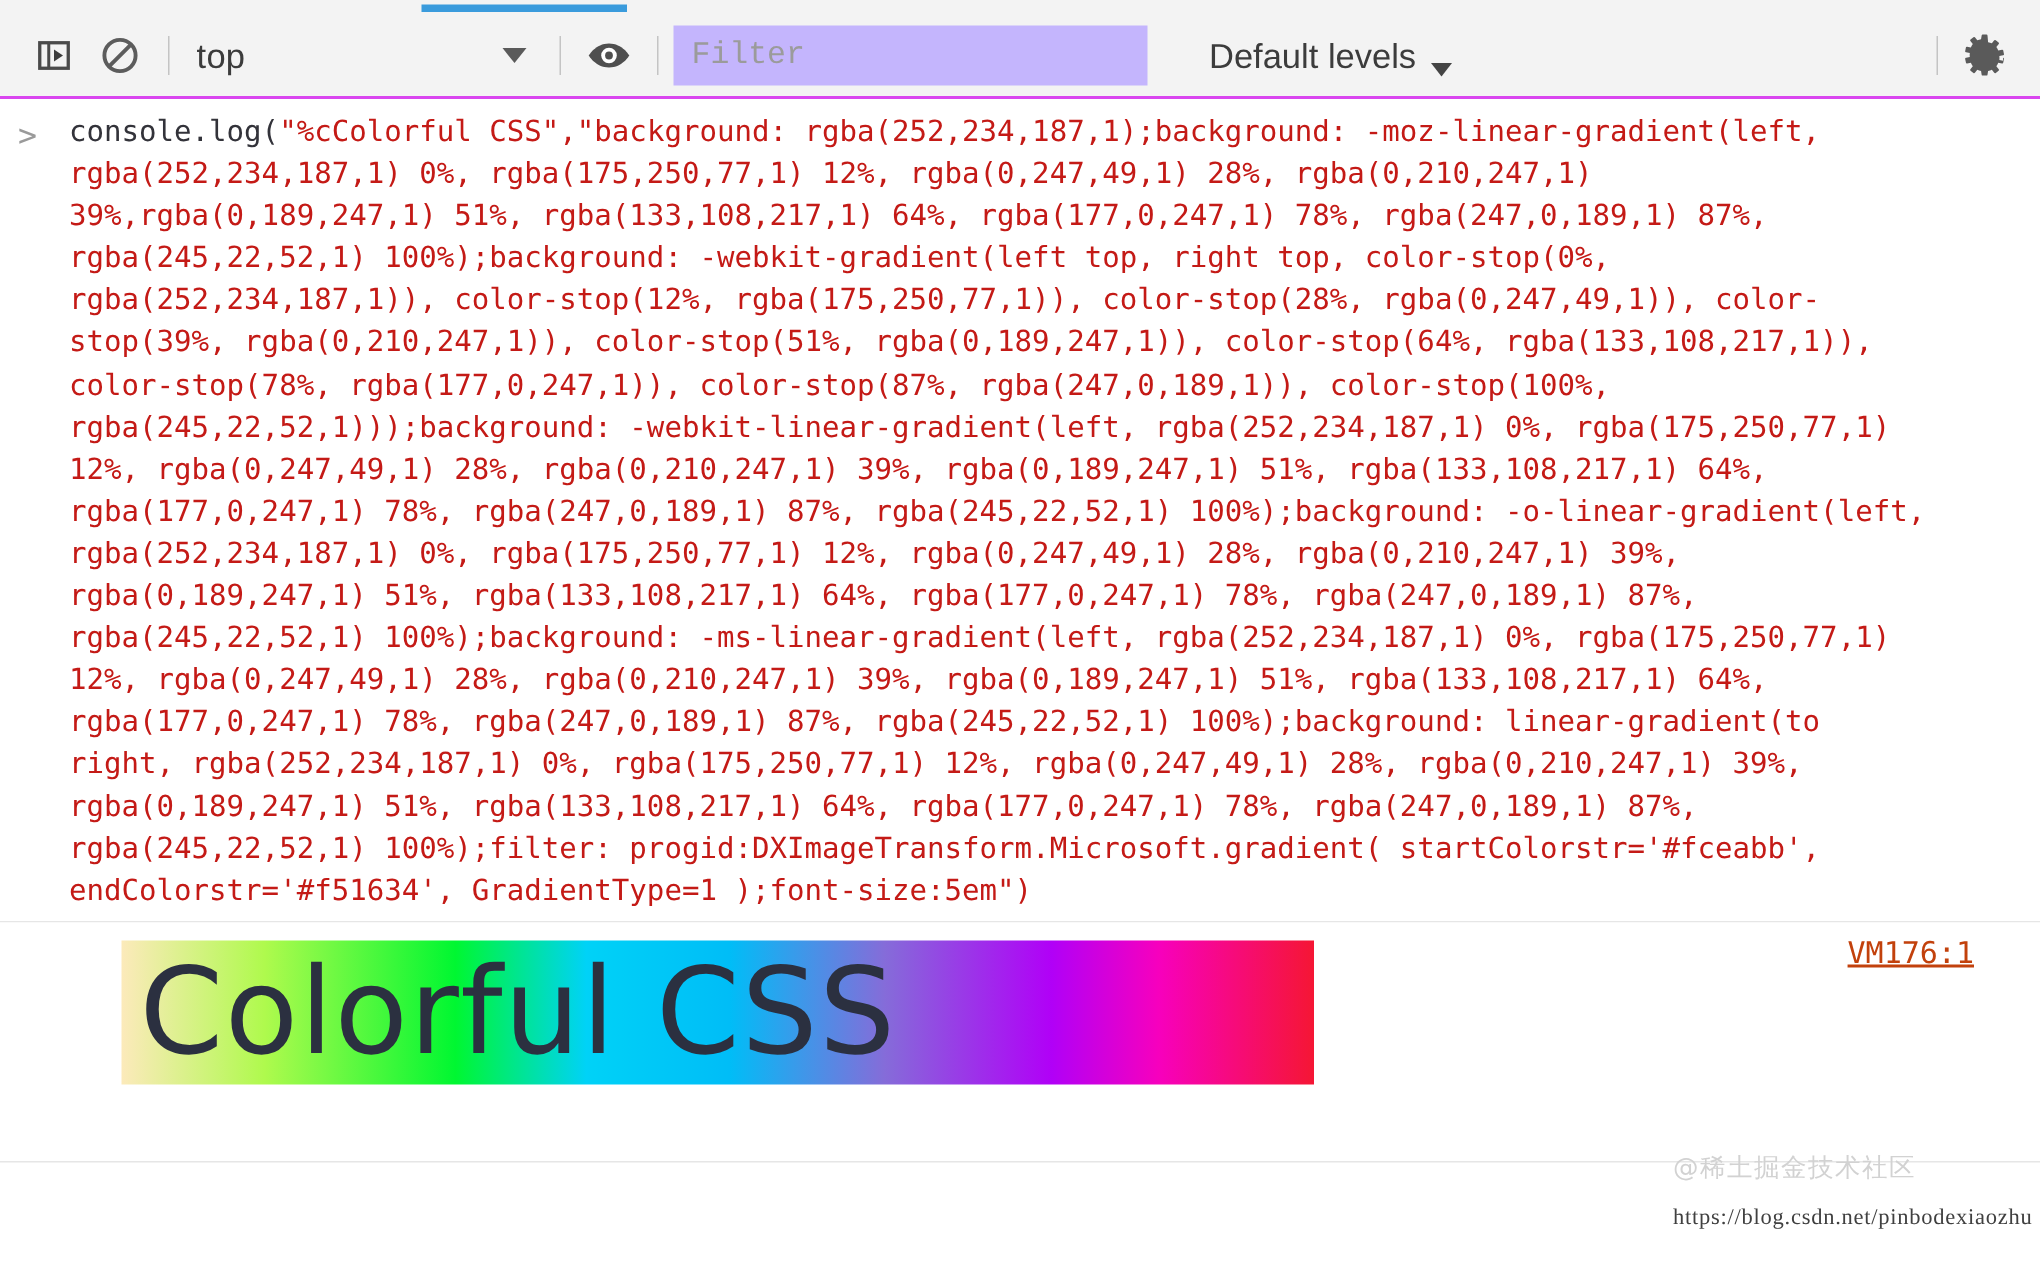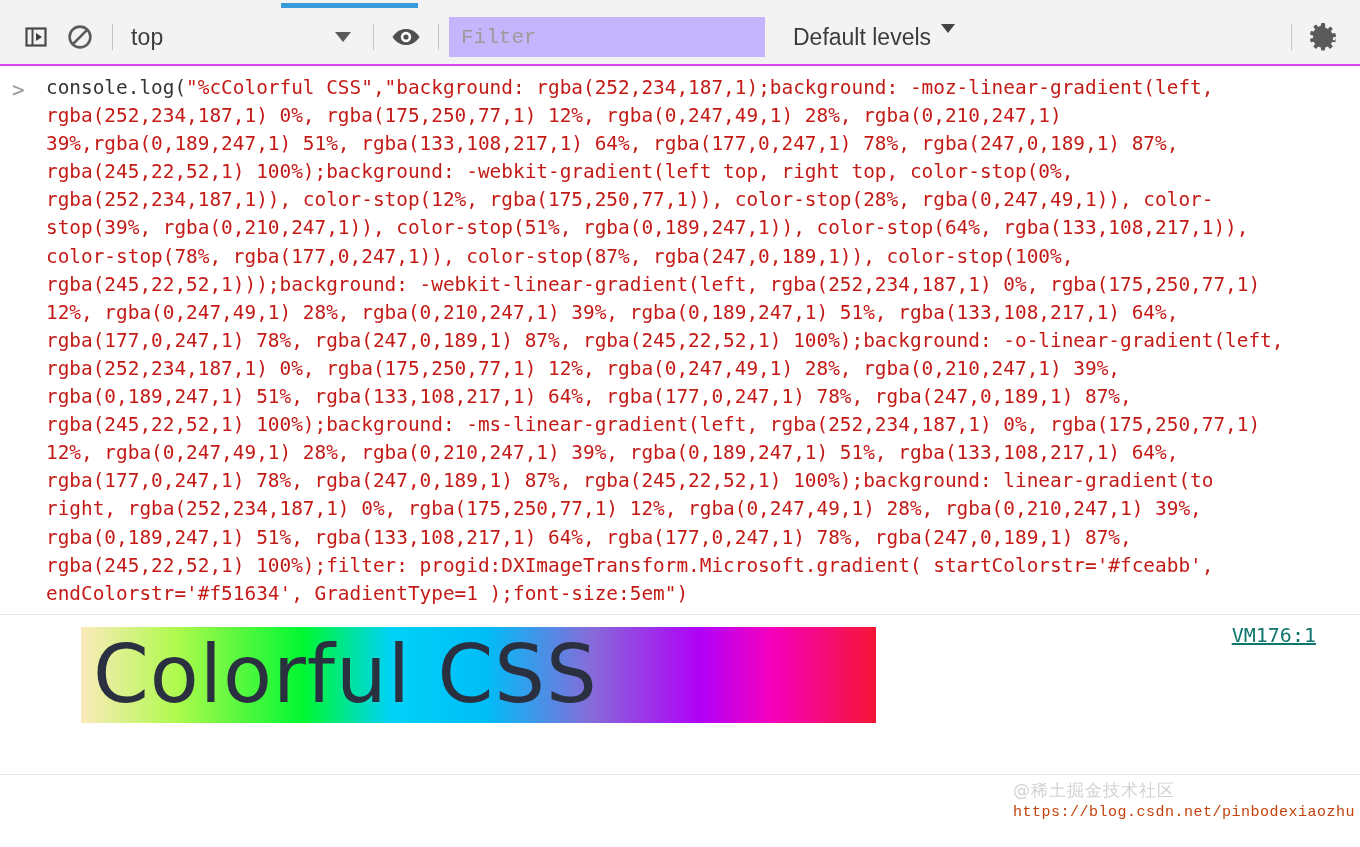--- a/index.html
+++ b/index.html
@@ -82,23 +82,23 @@
     font-size: 21px;
     color: #333;
     padding: 0 12px;
   }
   .filter-input::placeholder { color: #9b9b9b; }
 
   
   .levels {
     flex: 0 0 auto;
     display: flex;
-    align-items: flex-start;
+    align-items: flex-end;
     gap: 10px;
-    margin-left: 28px;
+    margin-left: 41px;
   }
   .levels-label {
     font-size: 23px;
     color: #3c3c3c;
   }
   .caret-sm {
     width: 0; height: 0;
     border-left: 7px solid transparent;
     border-right: 7px solid transparent;
     border-top: 9px solid #444;
@@ -172,44 +172,44 @@
     color: #2b3040;
     letter-spacing: 1px;
     white-space: nowrap;
     margin-left: 36px;
   }
   .vm-link {
     position: absolute;
     right: 44px; top: 8px;
     font-family: "DejaVu Sans Mono", monospace;
     font-size: 20px;
-    color: #0f766e;
+    color: #c2410c;
     text-decoration: underline;
     cursor: pointer;
   }
 
   
   .watermark {
     position: absolute;
     right: 5px;
     bottom: 26px;
     pointer-events: none;
   }
   .wm-main {
     font-family: "DejaVu Sans", sans-serif;
     font-size: 17px;
     color: #d2d2d2;
     letter-spacing: 1px;
   }
   .wm-url {
-    font-family: Liberation Mono, monospace;
+    font-family: Liberation Serif, serif;
     font-size: 15px;
-    color: #c2410c;
+    color: #404040;
     letter-spacing: 0.5px;
-    margin-top: 2px;
+    margin-top: 14px;
   }
 </style>
 </head>
 <body>
 
 <div class="tabstrip">
   <div class="tab-indicator" style="background: rgb(58, 155, 220);"></div>
 </div>
 
 <div class="toolbar">

